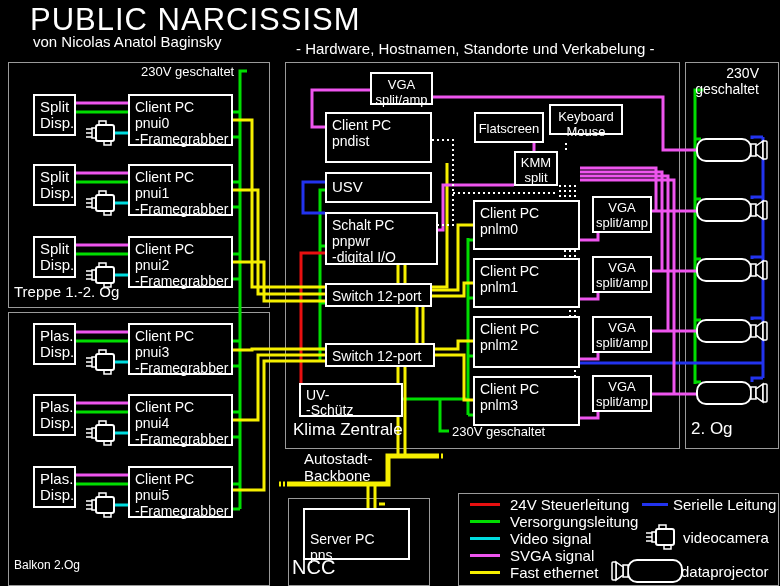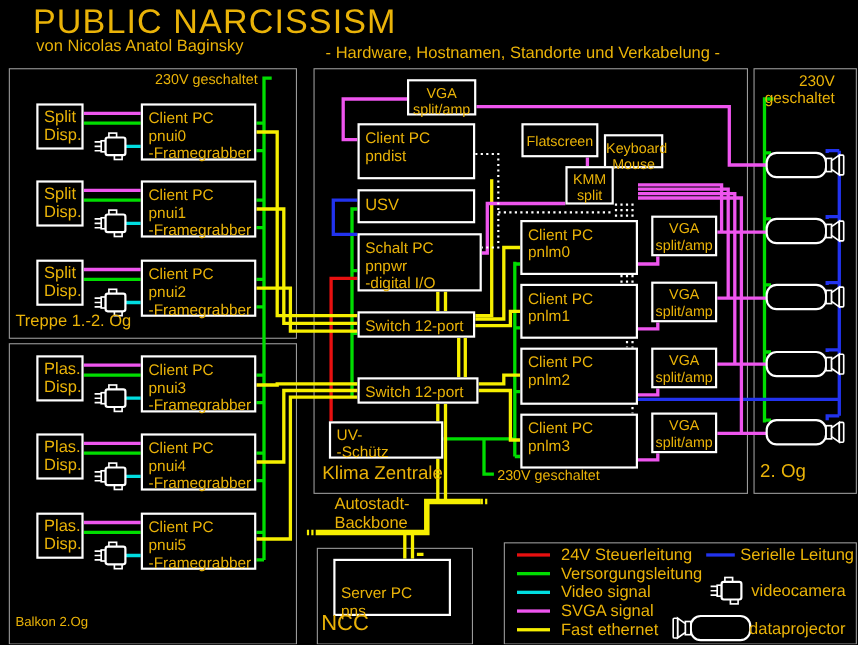--- a/index.html
+++ b/index.html
@@ -1,17 +1,17 @@
 <!DOCTYPE html>
 <html><head>
 <meta charset="utf-8">
 <style>
   html,body{margin:0;padding:0;background:#000;}
   #stage{position:relative;width:780px;height:586px;background:#000;overflow:hidden;
-         font-family:"Liberation Sans", sans-serif;color:#eab308;}
+         font-family:"Liberation Sans", sans-serif;color:#ffffff;}
   #wires{position:absolute;left:0;top:0;z-index:1;}
   .panel{position:absolute;border:1px solid #9a9a9a;background:transparent;z-index:0;}
   .box{position:absolute;border:2px solid #fff;background:#000;z-index:2;
        font-size:14px;line-height:16px;padding:3px 0 0 5px;box-sizing:border-box;}
   .box.center{text-align:center;padding-left:0;font-size:13px;line-height:15px;}
   .lbl{position:absolute;z-index:3;white-space:nowrap;}
   .legend-row{position:absolute;z-index:3;font-size:15px;white-space:nowrap;}
   .sw{position:absolute;height:3px;width:30px;z-index:3;}
   .c-red{background:#e81010}.c-grn{background:#00dd00}.c-cyn{background:#00dde0}
   .c-mag{background:#ee55ee}.c-yel{background:#f6ef00}.c-blu{background:#2233ee}
@@ -225,21 +225,21 @@
   <div class="box" style="left:325px;top:343px;width:110px;height:24px">
     <div>Switch 12-port</div>
   </div>
   <div class="box" style="left:299px;top:383px;width:104px;height:34px;line-height:15px">
     <div>UV-</div>
       <div>-Schütz</div>
   </div>
   <div class="box center" style="left:474px;top:112px;width:70px;height:31px;padding-top:7px">
     <div>Flatscreen</div>
   </div>
-  <div class="box center" style="left:549px;top:122px;width:54px;height:31px">
+  <div class="box center" style="left:549px;top:104px;width:74px;height:31px">
     <div>Keyboard</div>
       <div>Mouse</div>
   </div>
   <div class="box center" style="left:514px;top:151px;width:44px;height:35px;padding-top:2px">
     <div>KMM</div>
       <div>split</div>
   </div>
 
   <div class="box" style="left:473px;top:200px;width:107px;height:50px">
     <div>Client PC</div>

